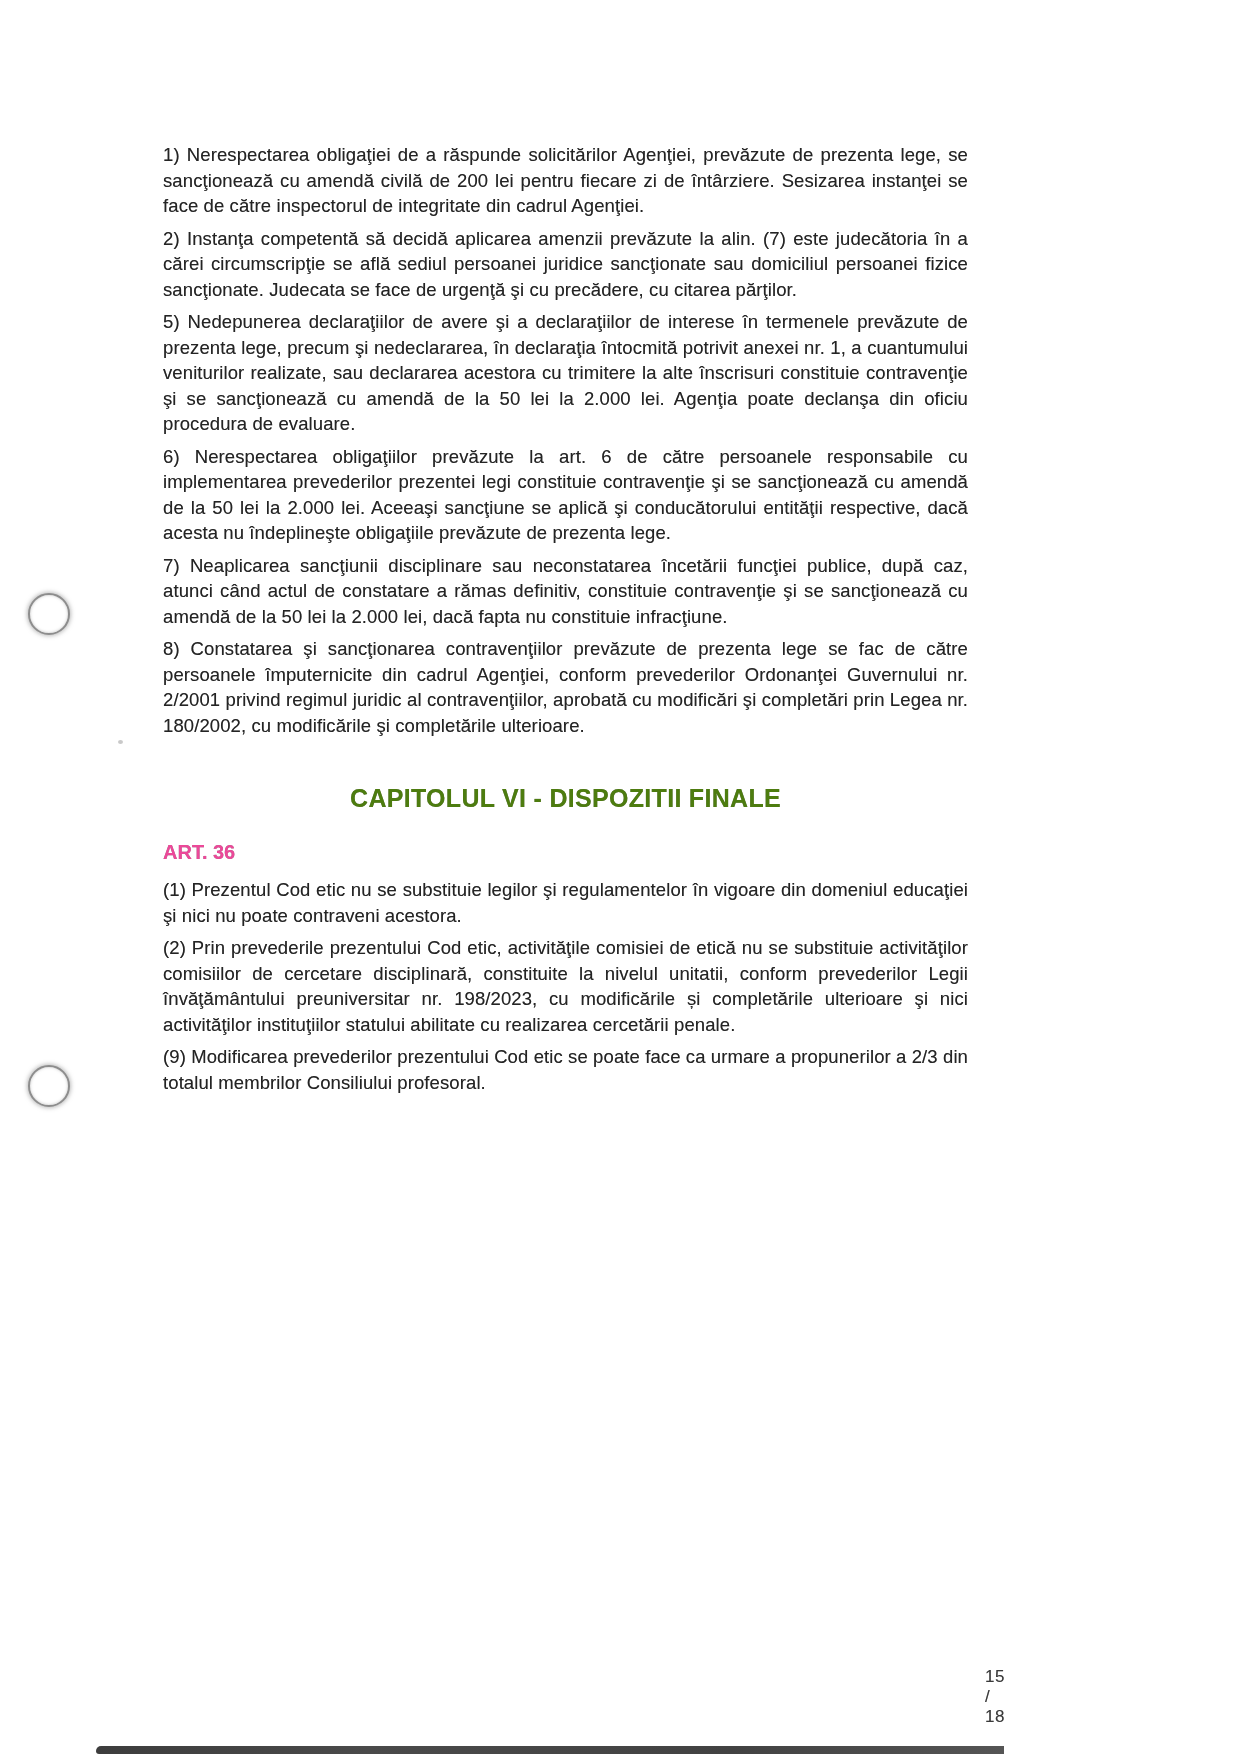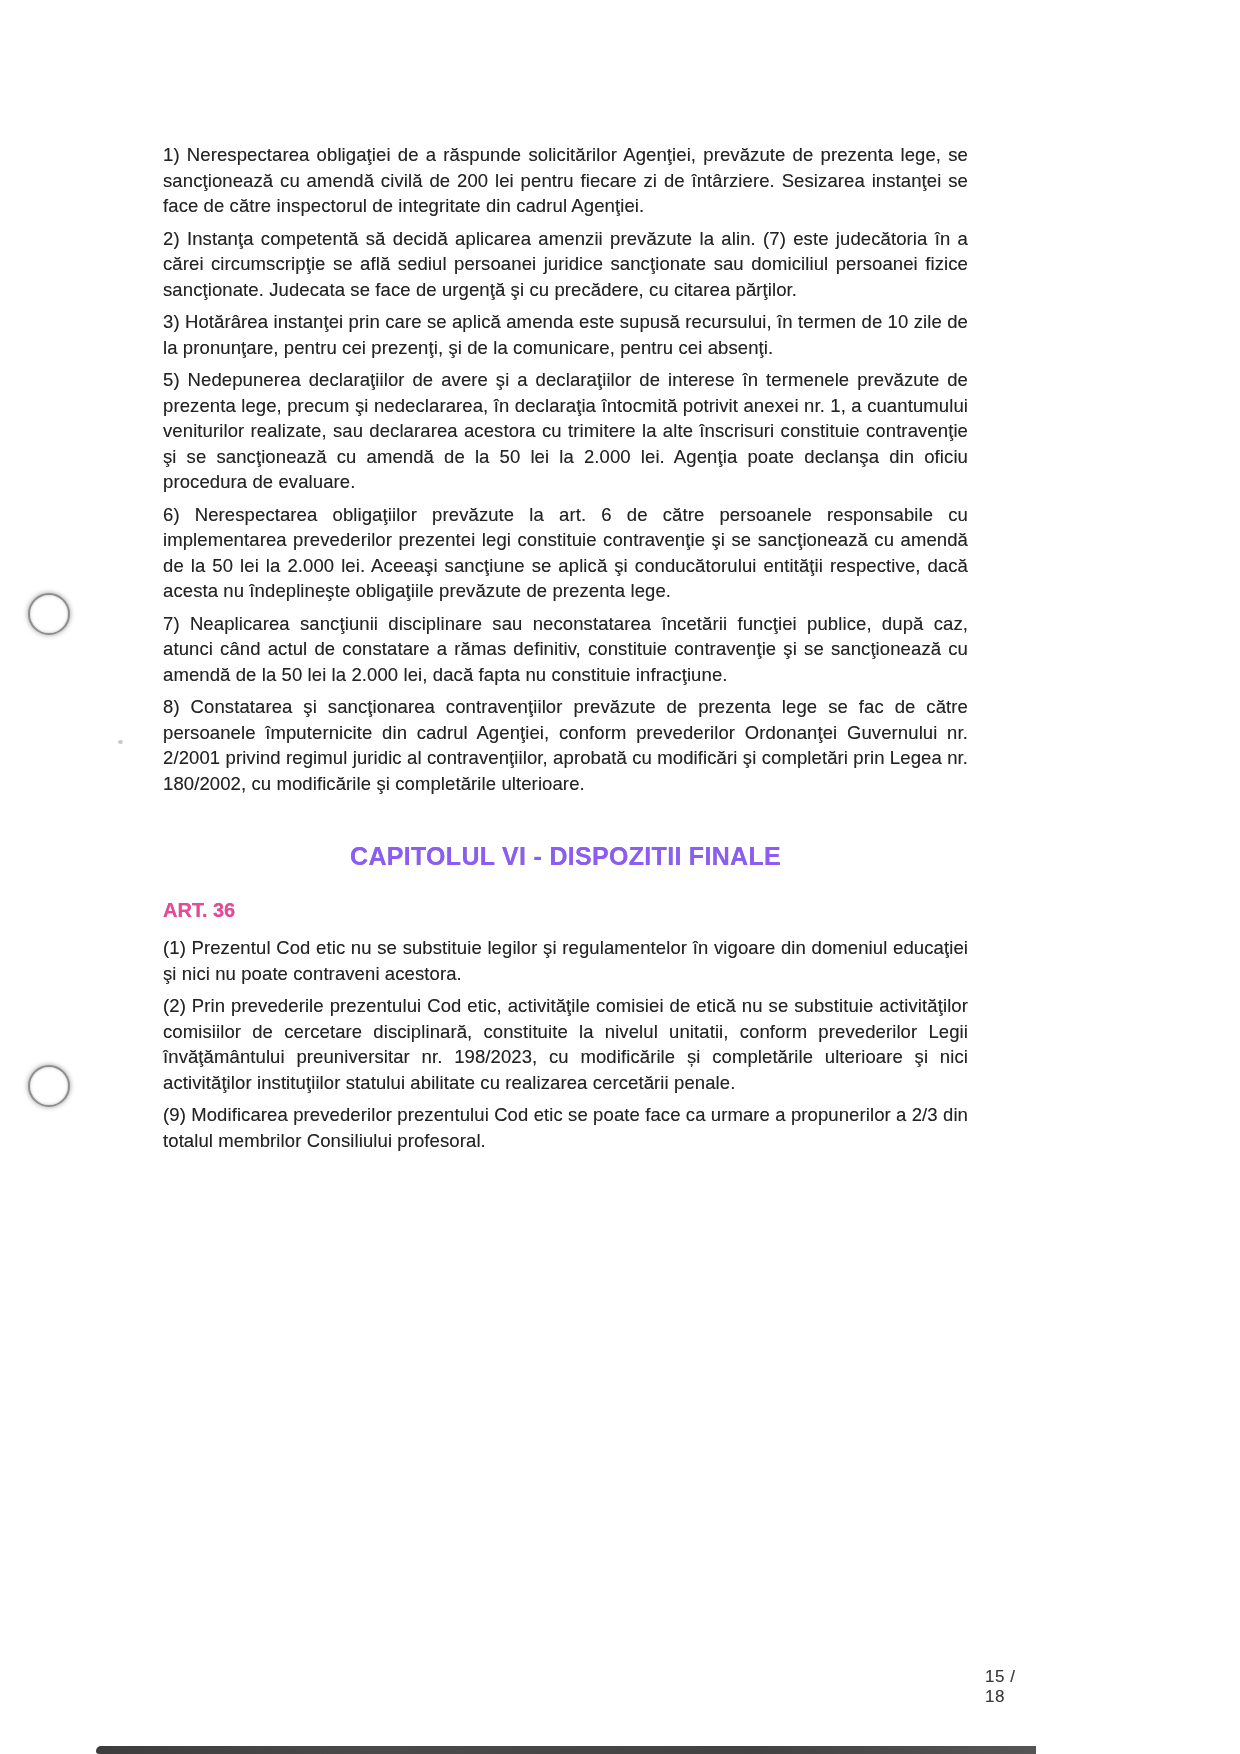--- a/index.html
+++ b/index.html
@@ -4,42 +4,41 @@
 <style>
   html, body { margin: 0; padding: 0; background: #ffffff; }
   .page {
     position: relative;
     width: 1004px;
     height: 1754px;
     background: #ffffff;
     font-family: "Liberation Sans", "DejaVu Sans", sans-serif;
     color: #242424;
     overflow: hidden;
-    padding-left: 32px;
   }
   .content {
     position: absolute;
     left: 163px;
     top: 142px;
     width: 805px;
   }
   .content p {
     margin: 0 0 7px 0;
     font-size: 18.5px;
     line-height: 25.5px;
     text-align: justify;
     letter-spacing: 0.1px;
     text-shadow: 0 0 0.6px rgba(45,45,45,0.45);
   }
   .chapter-heading {
     font-size: 25px;
     font-weight: bold;
     text-align: center;
     margin: 46px 0 28px 0;
-    color: #8b5cf6;
+    color: #4d7c0f;
     letter-spacing: 0.3px;
     text-shadow: 0 0 0.5px rgba(20,20,20,0.5);
   }
   .article-label {
     font-size: 20px;
     font-weight: bold;
     margin: 0 0 13px 0;
     color: #ec4899;
     text-shadow: 0 0 0.5px rgba(20,20,20,0.5);
   }
@@ -88,21 +87,20 @@
 
 <div class="page">
 
   <div class="hole-punch hole-1"></div>
   <div class="hole-punch hole-2"></div>
   <div class="speck"></div>
 
   <div class="content">
     <p>1) Nerespectarea obligaţiei de a răspunde solicitărilor Agenţiei, prevăzute de prezenta lege, se sancţionează cu amendă civilă de 200 lei pentru fiecare zi de întârziere. Sesizarea instanţei se face de către inspectorul de integritate din cadrul Agenţiei.</p>
     <p>2) Instanţa competentă să decidă aplicarea amenzii prevăzute la alin. (7) este judecătoria în a cărei circumscripţie se află sediul persoanei juridice sancţionate sau domiciliul persoanei fizice sancţionate. Judecata se face de urgenţă şi cu precădere, cu citarea părţilor.</p>
-    <p>3) Hotărârea instanţei prin care se aplică amenda este supusă recursului, în termen de 10 zile de la pronunţare, pentru cei prezenţi, şi de la comunicare, pentru cei absenţi.</p>
     <p>5) Nedepunerea declaraţiilor de avere şi a declaraţiilor de interese în termenele prevăzute de prezenta lege, precum şi nedeclararea, în declaraţia întocmită potrivit anexei nr. 1, a cuantumului veniturilor realizate, sau declararea acestora cu trimitere la alte înscrisuri constituie contravenţie şi se sancţionează cu amendă de la 50 lei la 2.000 lei. Agenţia poate declanşa din oficiu procedura de evaluare.</p>
     <p>6) Nerespectarea obligaţiilor prevăzute la art. 6 de către persoanele responsabile cu implementarea prevederilor prezentei legi constituie contravenţie şi se sancţionează cu amendă de la 50 lei la 2.000 lei. Aceeaşi sancţiune se aplică şi conducătorului entităţii respective, dacă acesta nu îndeplineşte obligaţiile prevăzute de prezenta lege.</p>
     <p>7) Neaplicarea sancţiunii disciplinare sau neconstatarea încetării funcţiei publice, după caz, atunci când actul de constatare a rămas definitiv, constituie contravenţie şi se sancţionează cu amendă de la 50 lei la 2.000 lei, dacă fapta nu constituie infracţiune.</p>
     <p>8) Constatarea şi sancţionarea contravenţiilor prevăzute de prezenta lege se fac de către persoanele împuternicite din cadrul Agenţiei, conform prevederilor Ordonanţei Guvernului nr. 2/2001 privind regimul juridic al contravenţiilor, aprobată cu modificări şi completări prin Legea nr. 180/2002, cu modificările şi completările ulterioare.</p>
 
     <div class="chapter-heading">CAPITOLUL VI - DISPOZITII FINALE</div>
 
     <div class="article-label">ART. 36</div>
 
     <p>(1) Prezentul Cod etic nu se substituie legilor şi regulamentelor în vigoare din domeniul educaţiei şi nici nu poate contraveni acestora.</p>

